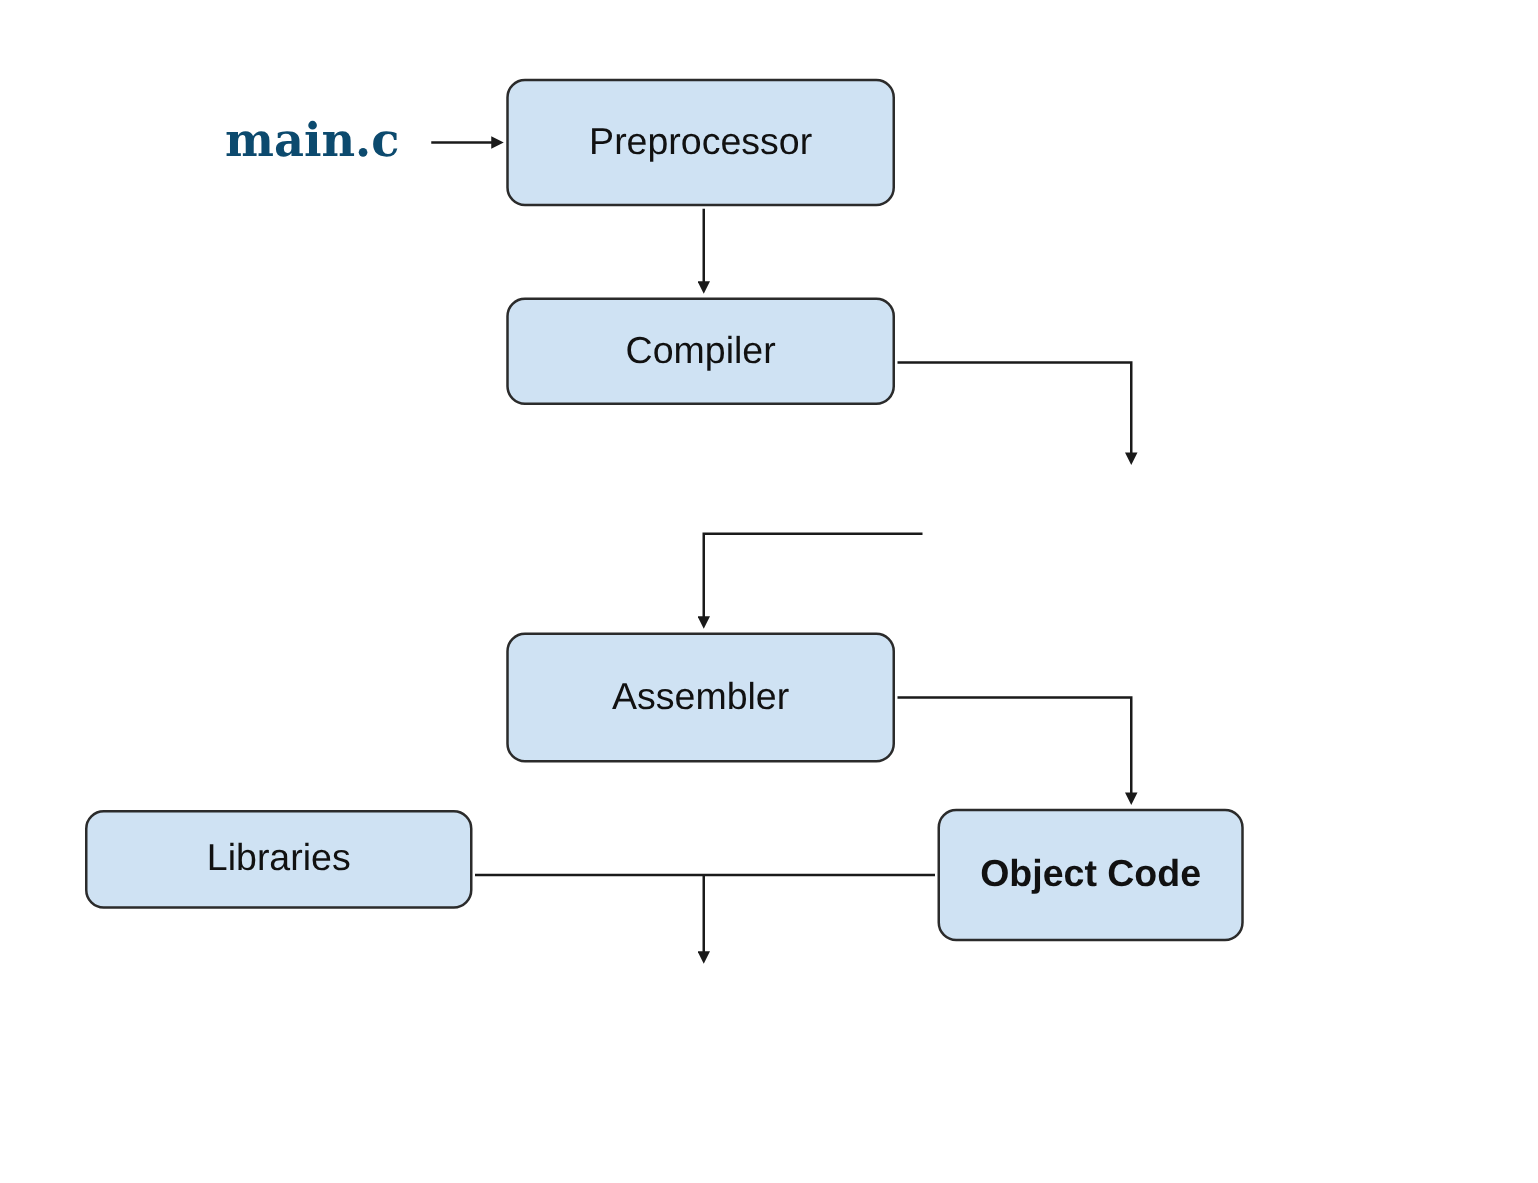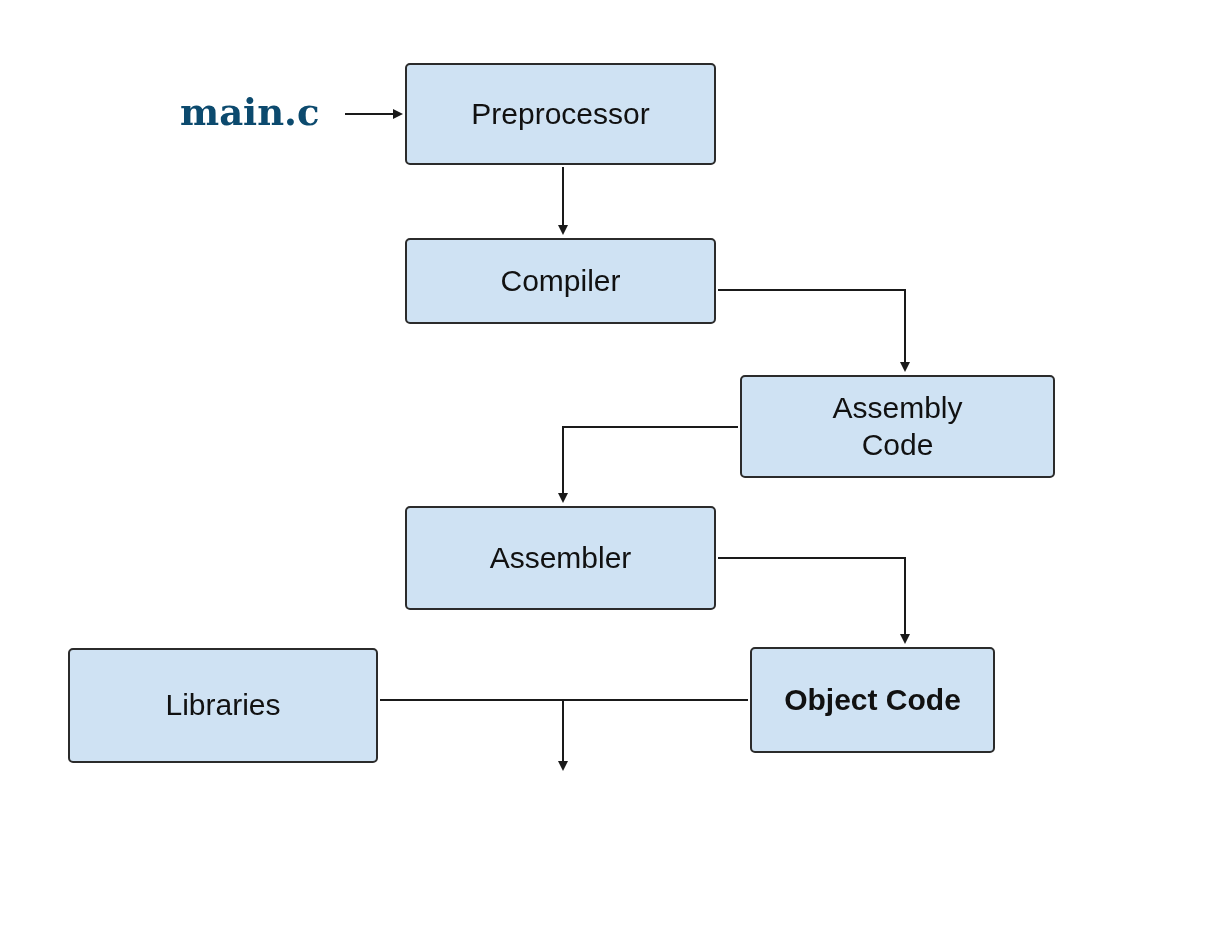--- a/index.html
+++ b/index.html
@@ -35,35 +35,35 @@
   }
   #arrowhead path {
     fill: var(--connector);
     stroke: none;
   }
   .node {
     position: absolute;
     z-index: 2;
     background: var(--node-fill);
     border: 2px solid var(--node-border);
-    border-radius: 5px;
+    border-radius: 15px;
     display: flex;
     align-items: center;
     justify-content: center;
     color: var(--text);
     font-size: 30px;
     line-height: 1.22;
     text-align: center;
   }
   .node-label { white-space: pre-line; }
   .node-preprocessor { left: 405px; top:  63px; width: 311px; height: 102px; }
   .node-compiler     { left: 405px; top: 238px; width: 311px; height: 86px; }
   .node-assembly     { left: 740px; top: 375px; width: 315px; height: 103px; }
   .node-assembler    { left: 405px; top: 506px; width: 311px; height: 104px; text-align: right; }
-  .node-libraries    { left:  68px; top: 648px; width: 310px; height: 115px; }
+  .node-libraries    { left:  68px; top: 648px; width: 310px; height: 79px; }
   .node-object-code  { left: 750px; top: 647px; width: 245px; height: 106px; font-weight: bold; }
   .node-linker       { left: 406px; top: 774px; width: 307px; height: 106px; }
   .source-label {
     position: absolute;
     z-index: 2;
     left: 180px;
     top: 90px;
     font-family: "DejaVu Serif", "Liberation Serif", serif;
     font-weight: bold;
     font-size: 37px;
@@ -93,24 +93,20 @@
   <div class="source-label">main.c</div>
 
   <div class="node node-preprocessor">
     <span class="node-label">Preprocessor</span>
   </div>
 
   <div class="node node-compiler">
     <span class="node-label">Compiler</span>
   </div>
 
-  <div class="node node-assembly">
-    <span class="node-label">Assembly
-Code</span>
-  </div>
 
   <div class="node node-assembler">
     <span class="node-label">Assembler</span>
   </div>
 
   <div class="node node-libraries">
     <span class="node-label">Libraries</span>
   </div>
 
   <div class="node node-object-code">

